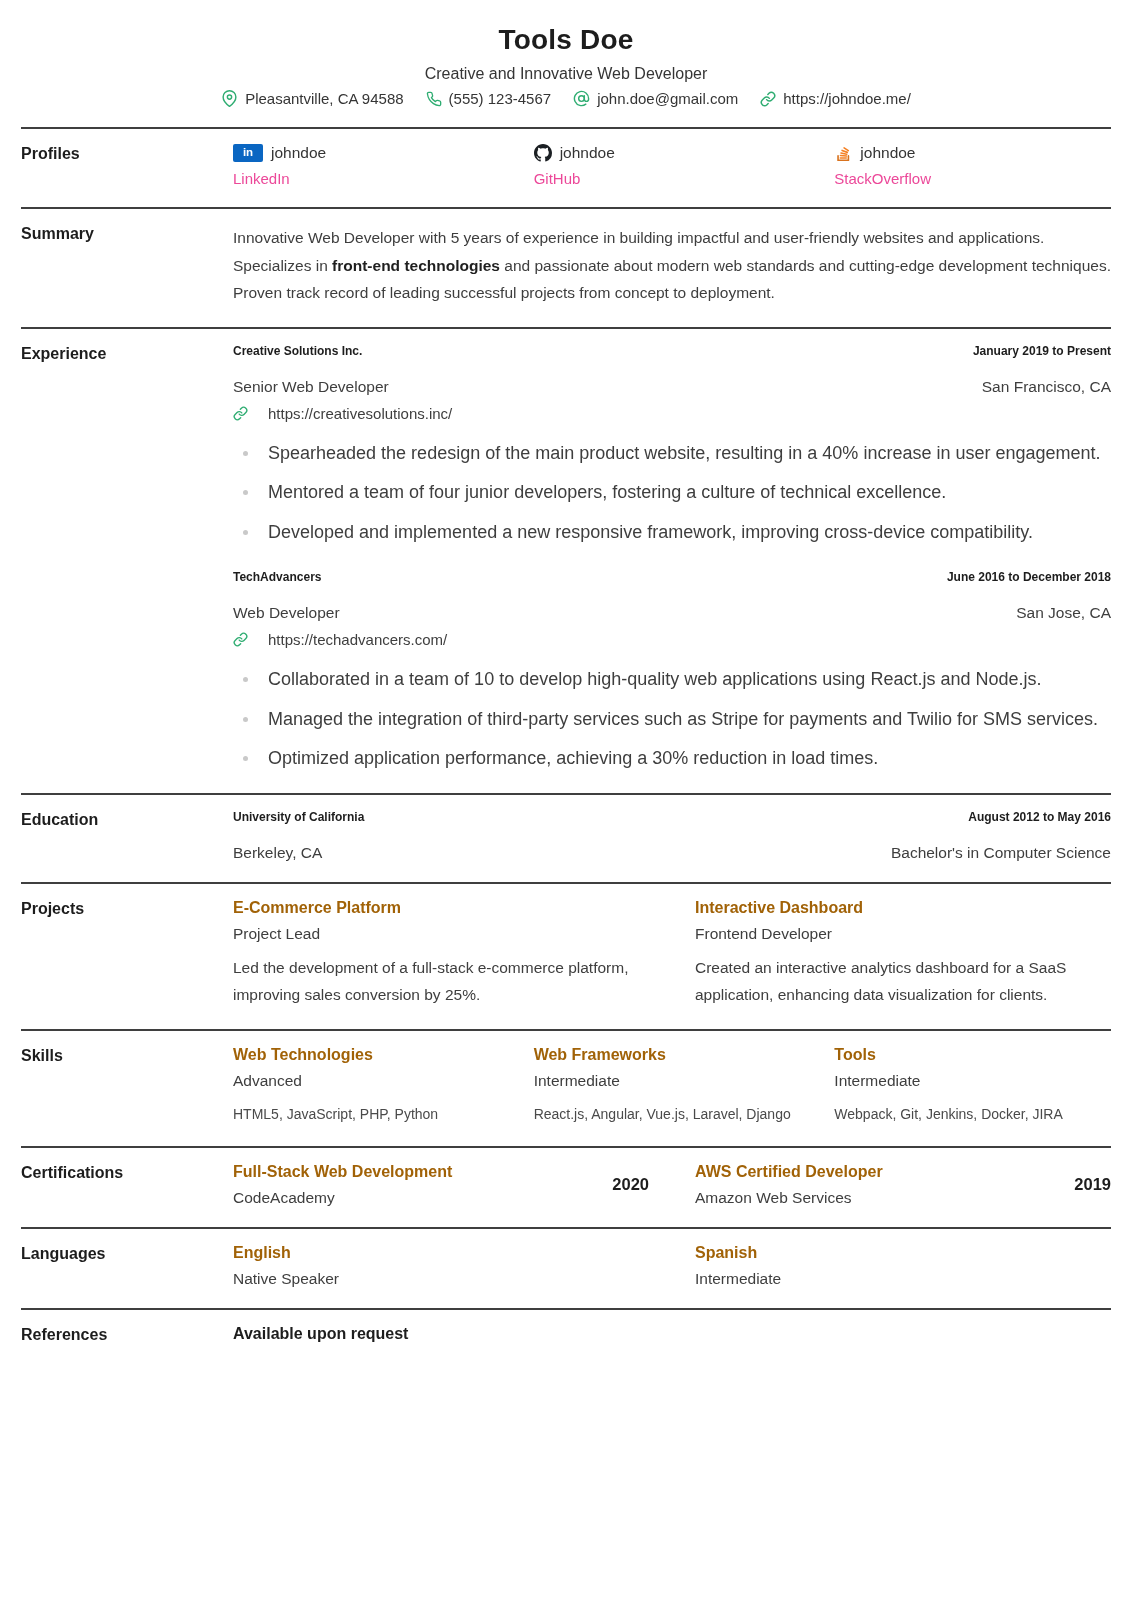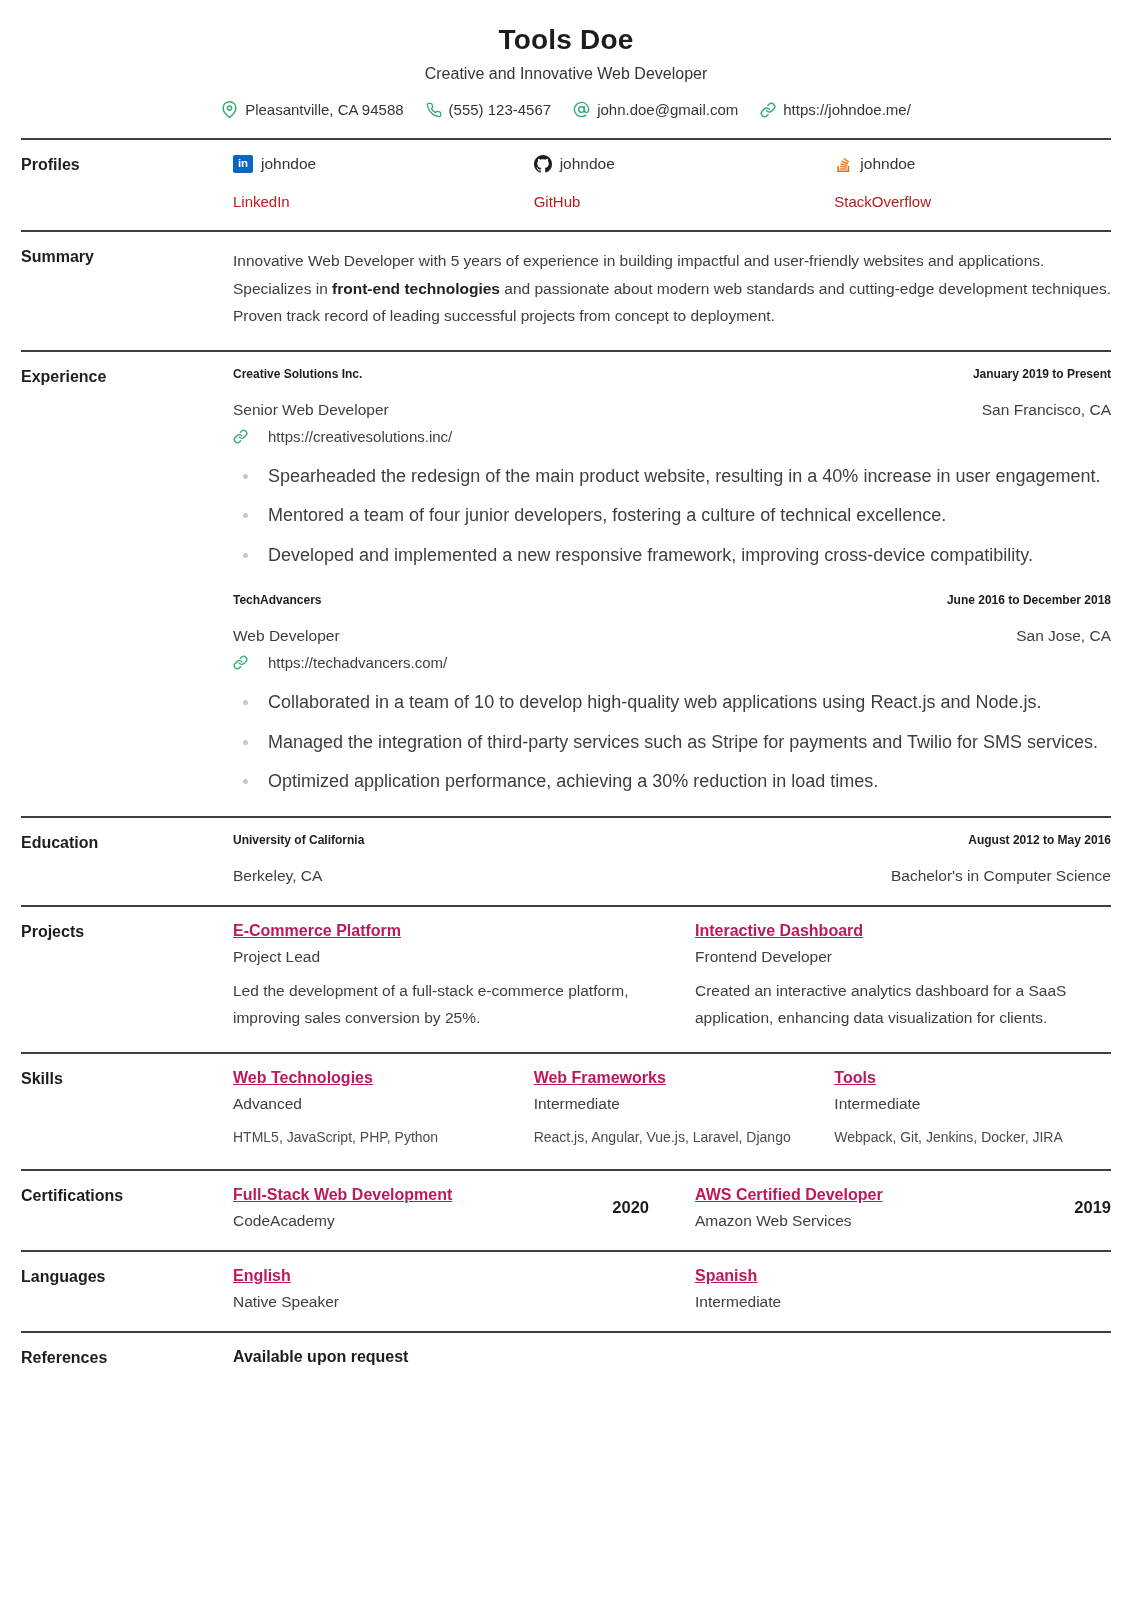--- a/index.html
+++ b/index.html
@@ -7,57 +7,57 @@
     width:1132px;min-height:1600px;
     font-family:"Liberation Sans","DejaVu Sans",sans-serif;
     color:#3e3e3e;-webkit-font-smoothing:antialiased;
   }
   .page{padding:20px 21px 60px 21px;box-sizing:border-box;}
 
   
   .header{text-align:center;padding:4px 0 20px 0;}
   .name{font-size:28px;font-weight:700;color:#1d1d1d;margin:0;letter-spacing:.2px;}
   .headline{font-size:16px;color:#353535;margin-top:9px;}
-  .contact-row{display:flex;justify-content:center;align-items:center;gap:22px;margin-top:18px;font-size:15px;color:#353535;}
+  .contact-row{display:flex;justify-content:center;align-items:center;gap:22px;margin-top:7px;font-size:15px;color:#353535;}
   .contact-item{display:flex;align-items:center;gap:7px;white-space:nowrap;}
   .icon{display:inline-flex;flex:none;align-items:center;justify-content:center;}
 
   
   .section{
     display:grid;grid-template-columns:212px 1fr;
     border-top:2px solid #3f3f3f;
     padding:15px 0 20px 0;
   }
   .section-label{font-size:16px;font-weight:700;color:#1d1d1d;padding-top:1px;}
   .content{min-width:0;}
 
   .three-col{display:grid;grid-template-columns:1fr 1fr 1fr;gap:24px;}
   .two-col{display:grid;grid-template-columns:1fr 1fr;gap:46px;}
 
   
   .profile-line{display:flex;align-items:center;gap:8px;font-size:15.5px;color:#343434;}
-  .profile-network{margin-top:20px;font-size:15px;color:#b91c1c;}
-  .li-badge{width:20px;height:18px;background:#0a66c2;border-radius:2px;color:#fff;
+  .profile-network{margin-top:8px;font-size:15px;color:#ec4899;}
+  .li-badge{width:30px;height:18px;background:#0a66c2;border-radius:2px;color:#fff;
     font-size:11.5px;font-weight:700;display:flex;align-items:center;justify-content:center;line-height:1;}
 
   
   .body-text{font-size:15.5px;line-height:27.5px;color:#3e3e3e;}
   .body-text b{color:#1f1f1f;font-weight:700;}
 
   
   .entry + .entry{margin-top:24px;}
   .row-head{display:flex;justify-content:space-between;font-size:12px;font-weight:700;color:#1d1d1d;}
   .row-sub{display:flex;justify-content:space-between;font-size:15.5px;color:#3e3e3e;margin-top:20px;}
   .link-row{display:flex;align-items:center;gap:20px;margin-top:9px;font-size:15px;color:#3e3e3e;}
   ul.bullets{list-style:none;margin:18px 0 0 0;padding:0;}
   ul.bullets li{position:relative;padding-left:35px;margin-top:12px;font-size:18px;line-height:27.5px;color:#3e3e3e;}
   ul.bullets li::before{content:'';position:absolute;left:10px;top:11px;width:5px;height:5px;border-radius:50%;background:#c9c9c9;}
 
   
-  .item-title{font-size:16px;font-weight:700;color:#be185d;text-decoration:underline;}
+  .item-title{font-size:16px;font-weight:700;color:#a16207;}
   .item-sub{font-size:15.5px;color:#3e3e3e;margin-top:8px;}
   .item-desc{font-size:15.5px;line-height:27.5px;color:#3e3e3e;margin-top:11px;}
 
   
   .skill-keywords{font-size:14px;color:#4a4a4a;line-height:23px;margin-top:13px;}
 
   
   .cert{display:flex;justify-content:space-between;align-items:center;gap:14px;}
   .cert-year{font-size:16.5px;font-weight:700;color:#1d1d1d;flex:none;}
 

